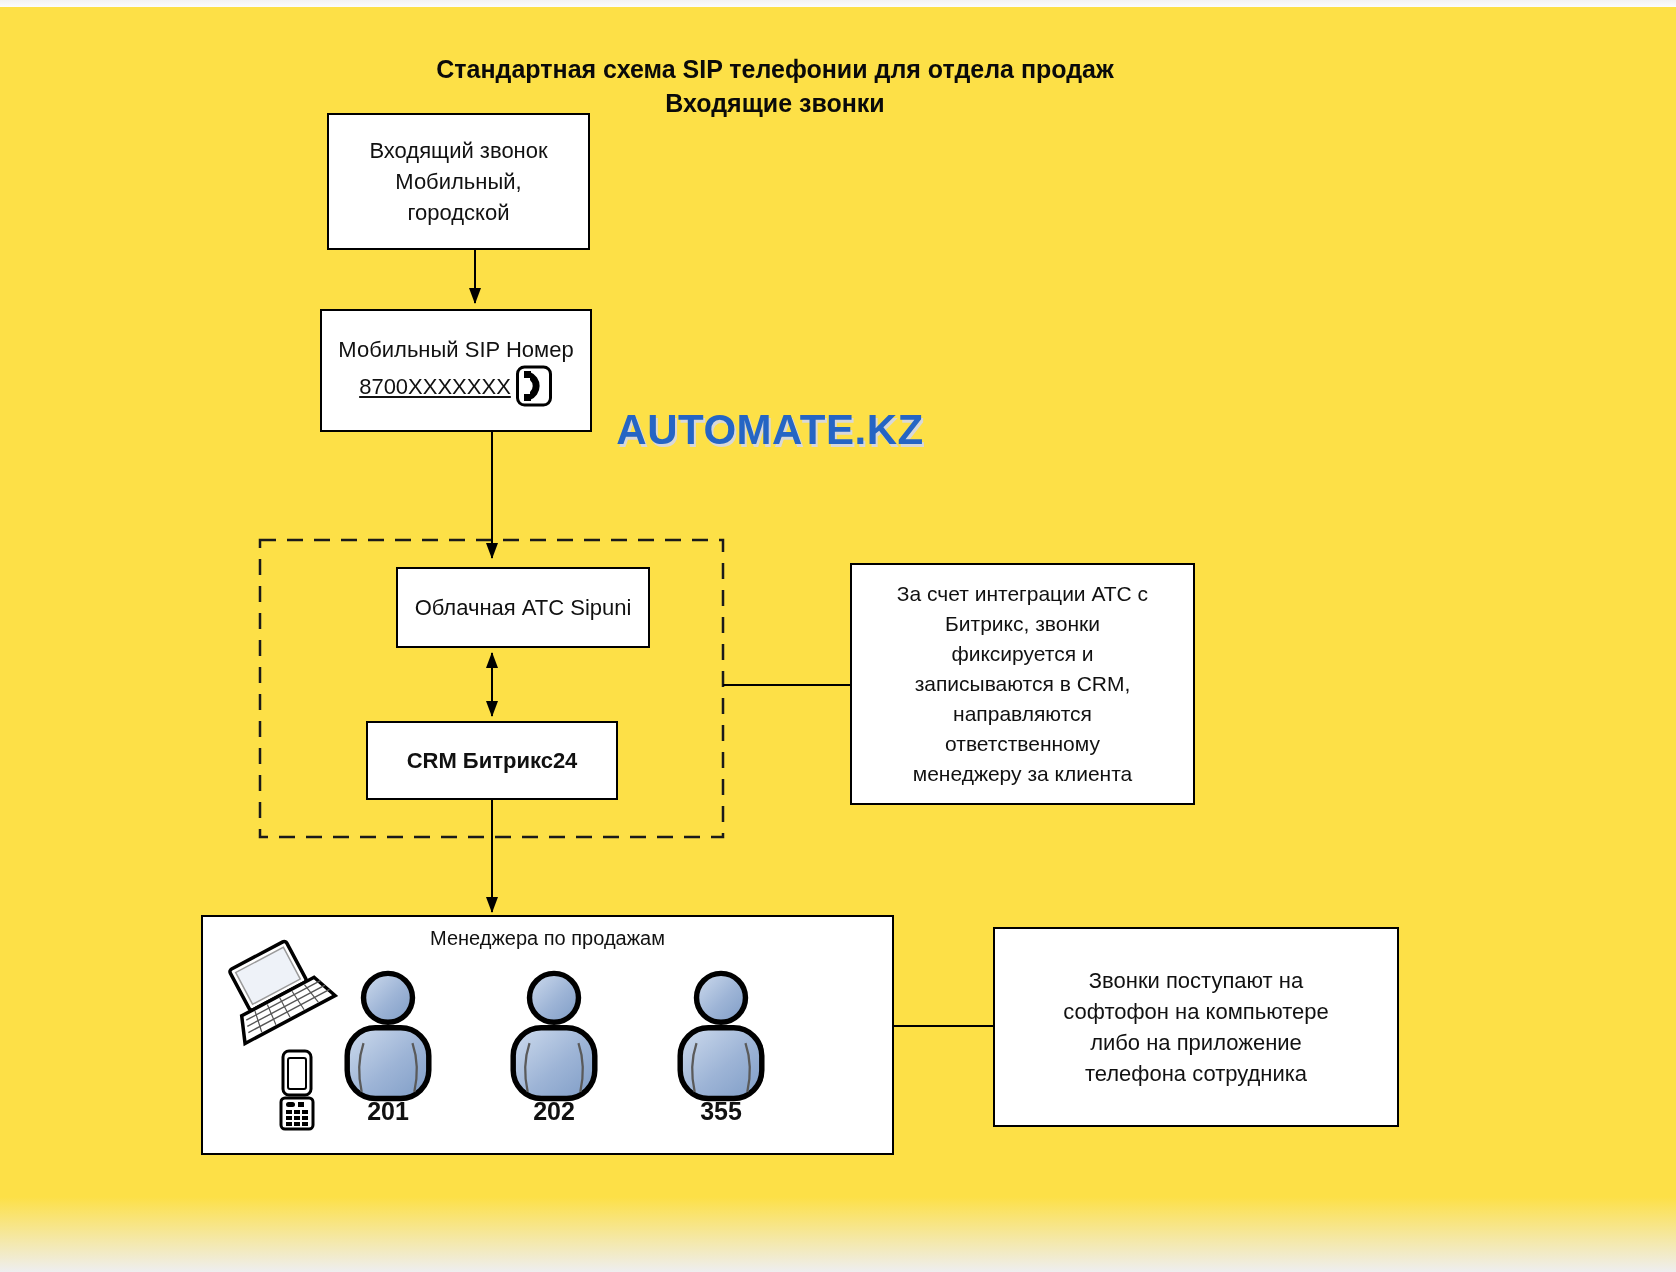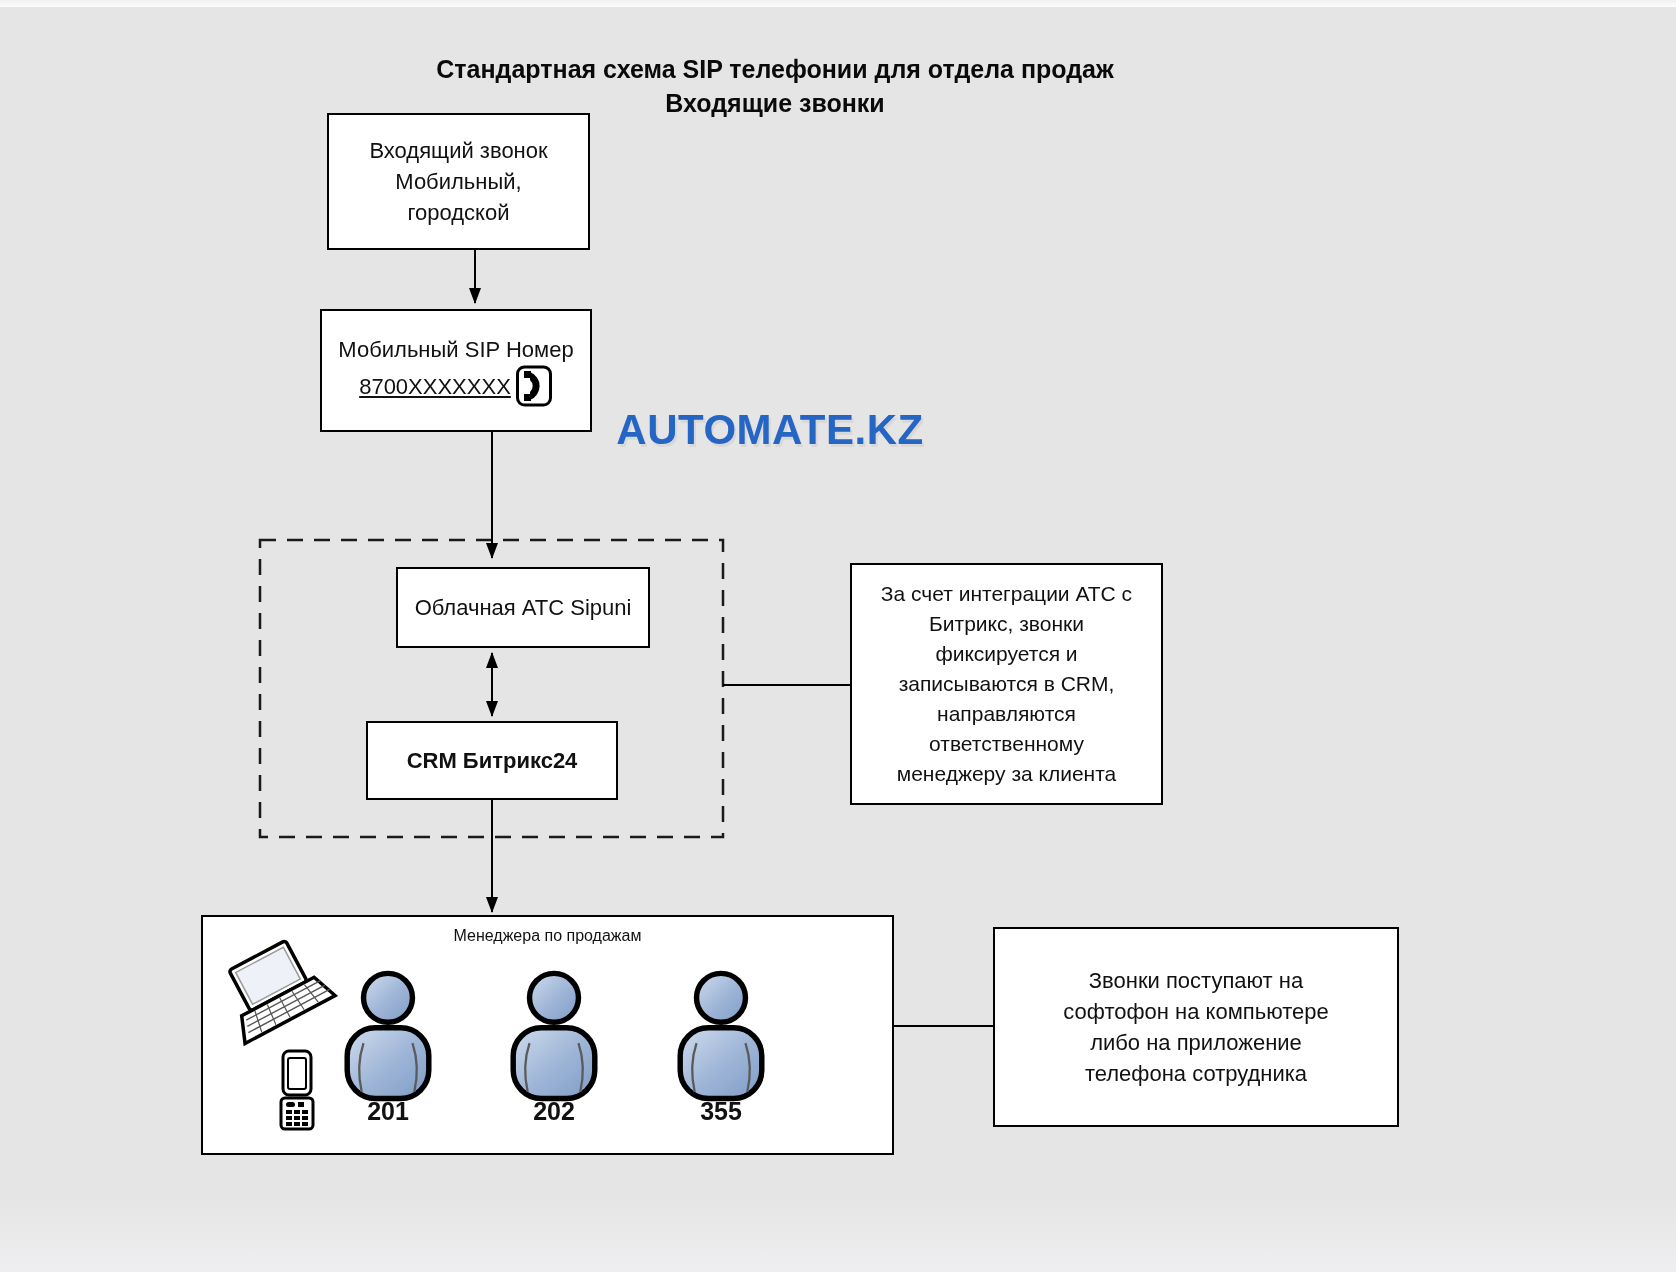--- a/index.html
+++ b/index.html
@@ -1,40 +1,40 @@
 <!DOCTYPE html>
 <html><head>
 <meta charset="utf-8">
 <style>
   html,body{margin:0;padding:0;background:#fff;}
   body{font-family:"Liberation Sans", sans-serif;color:#111;}
-  #canvas{position:relative;width:1676px;height:1272px;background:#e5e5e5;overflow:hidden;}
+  #canvas{position:relative;width:1676px;height:1272px;background:#fde047;overflow:hidden;}
   .top-strip{position:absolute;left:0;top:0;width:100%;height:7px;
     background:linear-gradient(#f2f2f4,#fcfcfd);}
   .bottom-fade{position:absolute;left:0;bottom:0;width:100%;height:75px;
     background:linear-gradient(rgba(240,240,242,0),#eeeef0);}
   .flow-title{position:absolute;left:125px;top:52px;width:1300px;text-align:center;
     font-size:25px;font-weight:bold;line-height:34px;color:#0a0a0a;}
   .node{position:absolute;background:#fff;border:2px solid #000;
     display:flex;align-items:center;justify-content:center;text-align:center;
     box-sizing:border-box;}
   .node .txt{white-space:pre-line;}
   .fs22{font-size:22px;line-height:31px;}
   .fs21{font-size:21px;line-height:30px;}
   #box-incoming{left:327px;top:113px;width:263px;height:137px;}
   #box-sip{left:320px;top:309px;width:272px;height:123px;flex-direction:column;}
   #box-sip .row2{display:flex;align-items:center;justify-content:center;gap:4px;text-decoration:underline;}
   #box-atc{left:364px;top:567px;width:254px;height:81px;margin-left:32px;}
   #box-crm{left:366px;top:721px;width:252px;height:79px;font-weight:bold;}
-  #box-integration{left:850px;top:563px;width:313px;height:242px;}
+  #box-integration{left:850px;top:563px;width:345px;height:242px;}
   #box-managers{left:201px;top:915px;width:693px;height:240px;background:#fff;
     border:2px solid #000;position:absolute;box-sizing:border-box;}
   #box-softphone{left:993px;top:927px;width:406px;height:200px;}
   .managers-title{position:absolute;left:0;top:10px;width:100%;text-align:center;
-    font-size:16px;}
+    font-size:20px;}
   .person{position:absolute;width:100px;height:136px;}
   .ext-label{position:absolute;width:100px;text-align:center;font-size:25px;top:180px;font-weight:bold;}
   .watermark{position:absolute;left:560px;top:406px;width:420px;text-align:center;
     font-size:42px;font-weight:bold;letter-spacing:0.5px;color:#2565c4;
     text-shadow:2px 3px 0 #d8d8d8;}
   svg.overlay{position:absolute;left:0;top:0;width:1676px;height:1272px;}
   .icon-laptop{position:absolute;left:12px;top:22px;}
   .icon-flipphone{position:absolute;left:74px;top:132px;}
 </style>
 </head>

